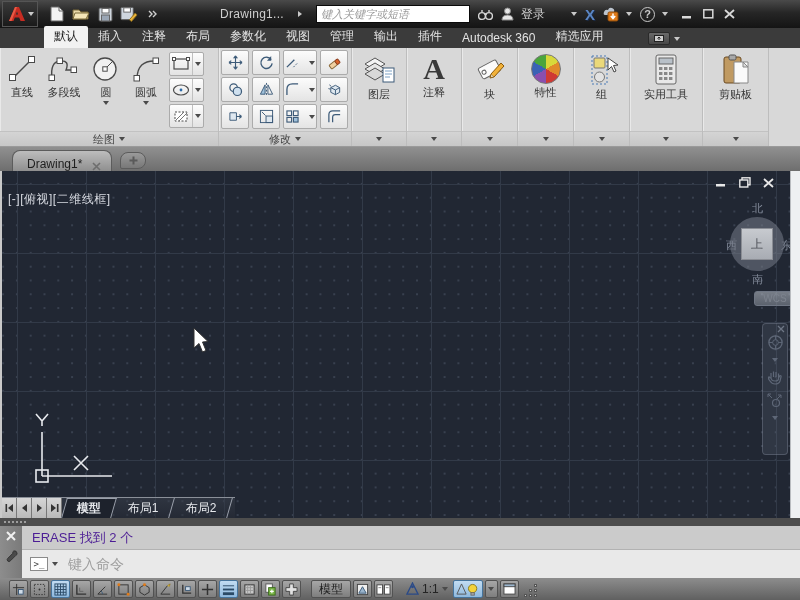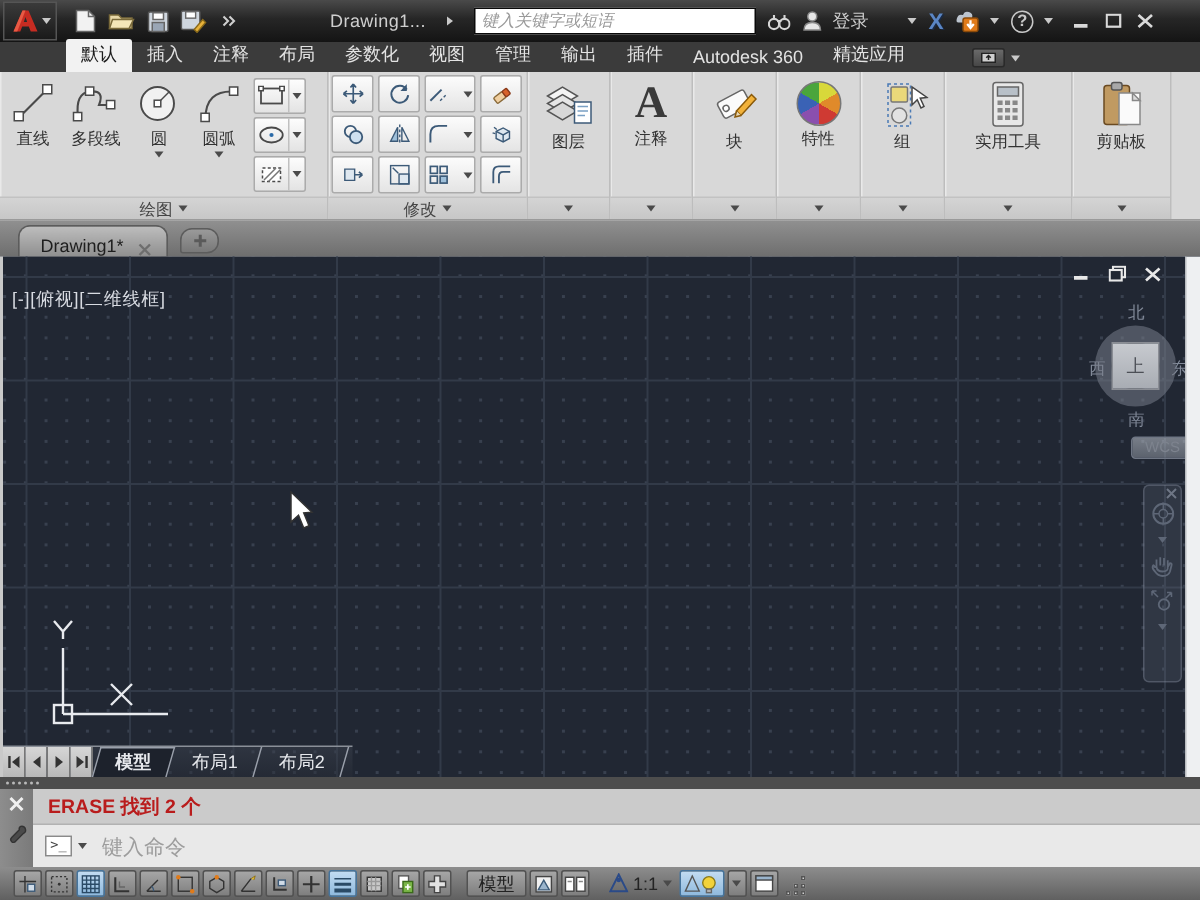--- a/index.html
+++ b/index.html
@@ -7,21 +7,21 @@
   .app { position:relative; width:800px; height:600px; overflow:hidden; background:#d8d8d8; user-select:none; }
 
   
   .titlebar { height:28px; display:flex; align-items:center; background:linear-gradient(#4a4a4a,#262626 45%,#141414); color:#d6d6d6; padding-right:4px; }
   .logo-btn { width:36px; height:26px; margin:1px 2px 1px 2px; background:linear-gradient(#3a3a3a,#1a1a1a); border:1px solid #555; display:flex; align-items:center; justify-content:center; gap:1px; }
   .qat { display:flex; align-items:center; gap:6px; margin-left:8px; }
   .qat .qbtn { width:18px; height:18px; display:flex; align-items:center; justify-content:center; }
   .win-title { margin-left:58px; font-size:12px; color:#cfcfcf; letter-spacing:.3px; }
   .tcaret { margin-left:14px; }
   .searchbox { margin-left:14px; display:flex; align-items:center; }
-  .searchbox input { width:188px; height:18px; border:1px solid #0a0a0a; font-size:11px; padding:0 4px; background:#fff; color:#333; }
+  .searchbox input { width:154px; height:18px; border:1px solid #0a0a0a; font-size:11px; padding:0 4px; background:#fff; color:#333; }
   .searchbox input::placeholder { color:#9a9a9a; font-style:italic; }
   .tb-ico { margin-left:8px; display:flex; align-items:center; gap:7px; font-size:12px; color:#cfcfcf; }
   .win-ctrl { display:flex; align-items:center; gap:10px; margin-left:14px; margin-right:6px; }
   .car { width:0; height:0; border-left:3px solid transparent; border-right:3px solid transparent; border-top:4px solid #4a4a4a; display:inline-block; }
   .car.w { border-top-color:#c9c9c9; }
   .car.r { border-top:3px solid transparent; border-bottom:3px solid transparent; border-left:4px solid #c9c9c9; border-right:none; }
 
   
   .tabbar { height:20px; background:#3b3b3b; display:flex; align-items:flex-end; padding-left:44px; }
   .rtab { padding:2px 10px 3px; font-size:12px; color:#e3e3e3; cursor:default; }
@@ -80,21 +80,21 @@
   .ltab.active { background:#1d222c; border:1px solid #9aa0ab; border-bottom:none; font-weight:bold; }
 
   
   .cmd { height:60px; display:flex; flex-direction:column; background:#9c9c9c; }
   .cmd-topstrip { height:8px; background:#4d4d4d; display:flex; align-items:center; padding-left:4px; }
   .grip-dots { display:grid; grid-template-columns:repeat(6,4px); }
   .grip-dots i { width:2px; height:2px; background:#b9b9b9; border-radius:50%; }
   .cmd-main { flex:1; display:flex; }
   .cmd-side { width:22px; background:linear-gradient(90deg,#8d8d8d,#7a7a7a); display:flex; flex-direction:column; align-items:center; gap:8px; padding-top:5px; }
   .cmd-rows { flex:1; display:flex; flex-direction:column; }
-  .cmd-history { height:24px; background:#cbcbcb; display:flex; align-items:center; padding-left:10px; font-size:13px; color:#b91c1c; border-bottom:1px solid #b2b2b2;font-weight:bold; }
+  .cmd-history { height:24px; background:#cbcbcb; display:flex; align-items:center; padding-left:10px; font-size:13px; color:#4c1d95; border-bottom:1px solid #b2b2b2; }
   .cmd-inputrow { flex:1; background:#e9e9e9; display:flex; align-items:center; padding-left:8px; gap:4px; }
   .prompt-box { width:18px; height:14px; background:#fff; border:1px solid #8a8a8a; font-size:9px; color:#444; display:flex; align-items:center; justify-content:center; font-family:"DejaVu Sans Mono",monospace; }
   .cmd-inputrow input { flex:1; border:none; background:transparent; outline:none; font-size:14px; color:#333; margin-left:6px; }
   .cmd-inputrow input::placeholder { color:#9d9d9d; }
 
   
   .status { height:22px; background:linear-gradient(#8d8d8d,#606060); display:flex; align-items:center; padding:0 2px 0 8px; }
   .coords { width:205px; font-size:12px; color:#4e4e4e; letter-spacing:.3px; }
   .stbtn { width:19px; height:18px; margin:0 1px; background:linear-gradient(#a6a6a6,#7e7e7e); border:1px solid #525252; border-radius:2px; display:flex; align-items:center; justify-content:center; }
   .stbtn.on { background:linear-gradient(#c2dcf2,#8fb9dd); border-color:#46749c; }
@@ -467,21 +467,21 @@
             <path d="M23 4 L23 16 L26.5 12.5 L29 18 L31 17 L28.5 11.5 L33 11 Z" fill="#fff" stroke="#444"></path>
           </svg>
           <span class="lbl">组</span>
         </div>
       </div>
       <div class="panel-title">
           <span class="car"></span>
         </div>
     </div>
 
-    <div class="panel" style="width:85px">
+    <div class="panel" style="width:73px">
       <div class="panel-body" style="justify-content:center">
         <div class="bigbtn">
           <svg width="26" height="32" viewBox="0 0 26 32">
             <rect x="3" y="1" width="20" height="29" rx="2" fill="#e8e8e8" stroke="#666"></rect>
             <rect x="6" y="4" width="14" height="6" fill="#b8c0c8" stroke="#666"></rect>
             <g fill="#888">
                 <rect x="6" y="13" width="3.4" height="3"></rect>
                 <rect x="11" y="13" width="3.4" height="3"></rect>
                 <rect x="16" y="13" width="3.4" height="3"></rect>
                 <rect x="6" y="18" width="3.4" height="3"></rect>

